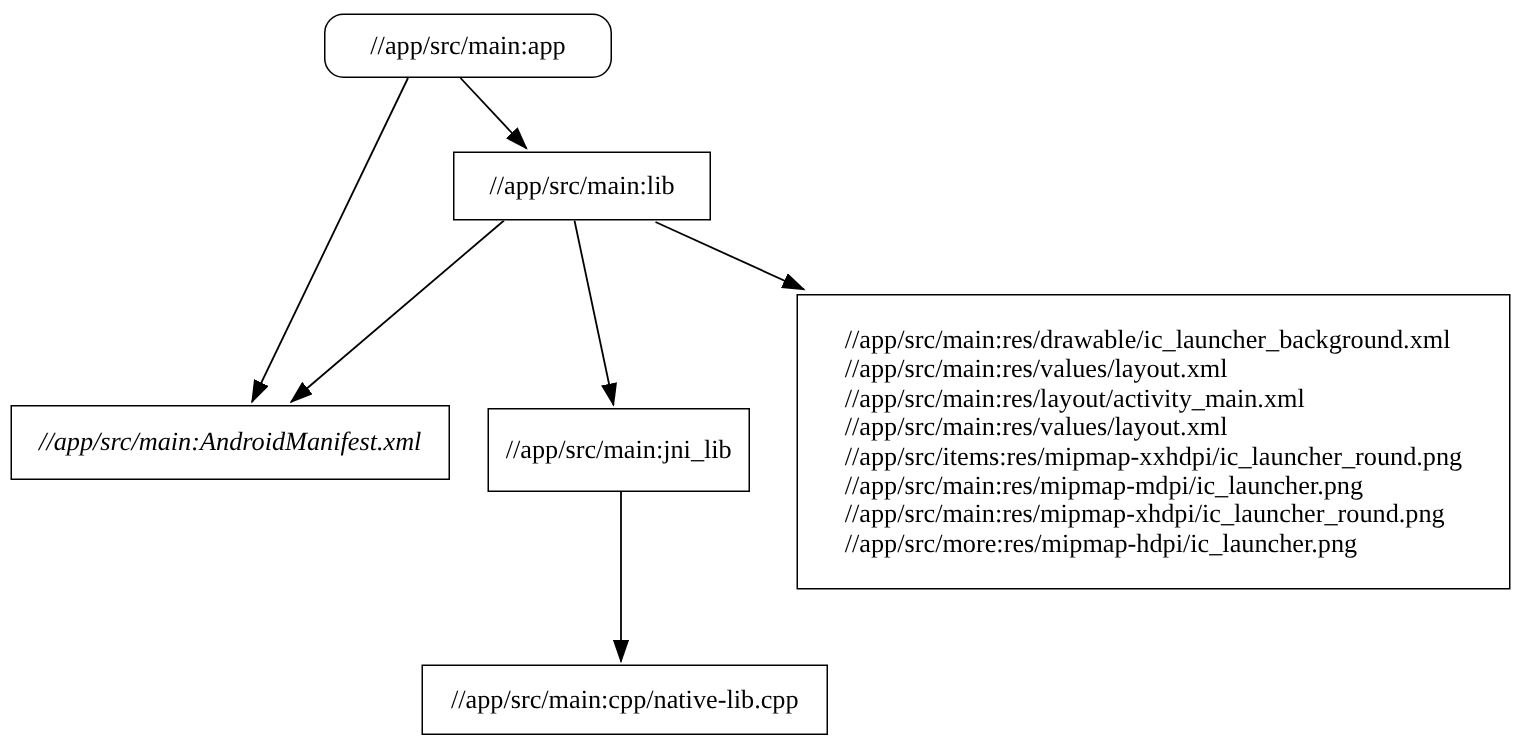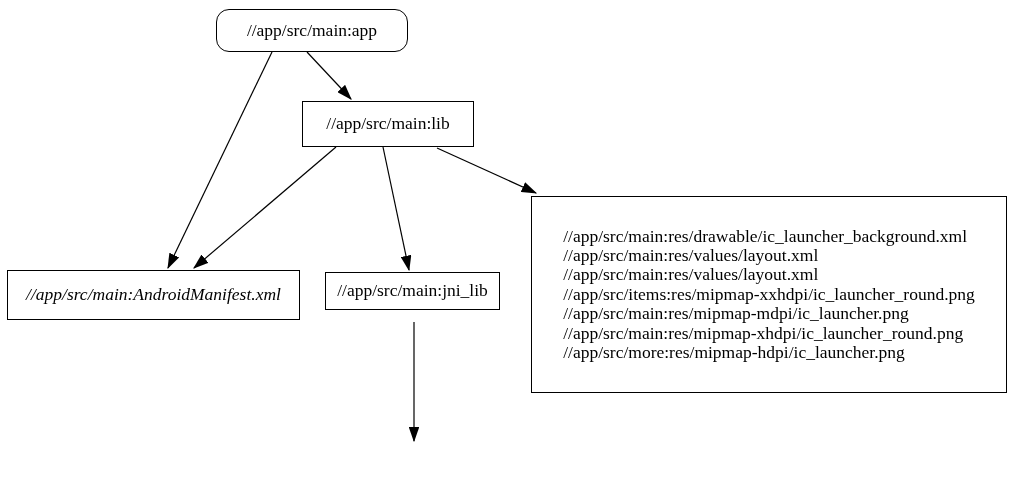--- a/index.html
+++ b/index.html
@@ -74,30 +74,34 @@
   </div>
 
   <div class="node" style="left:302px; top:101px; width:172px; height:46px;">
     <span>//app/src/main:lib</span>
   </div>
 
   <div class="node" style="left:7px; top:270px; width:293px; height:50px;font-style:italic;">
     <span>//app/src/main:AndroidManifest.xml</span>
   </div>
 
-  <div class="node" style="left:325px; top:272px; width:175px; height:38px;">
+  <div class="node" style="left:325px; top:272px; width:175px; height:56px;">
     <span>//app/src/main:jni_lib</span>
   </div>
 
   <div class="node" style="left:531px; top:196px; width:476px; height:197px;">
     <div class="multiline">
       <span>//app/src/main:res/drawable/ic_launcher_background.xml</span>
       <span>//app/src/main:res/values/layout.xml</span>
+      <span>//app/src/main:res/layout/activity_main.xml</span>
       <span>//app/src/main:res/values/layout.xml</span>
       <span>//app/src/items:res/mipmap-xxhdpi/ic_launcher_round.png</span>
       <span>//app/src/main:res/mipmap-mdpi/ic_launcher.png</span>
       <span>//app/src/main:res/mipmap-xhdpi/ic_launcher_round.png</span>
       <span>//app/src/more:res/mipmap-hdpi/ic_launcher.png</span>
     </div>
   </div>
 
+  <div class="node" style="left:281px; top:443px; width:271px; height:47px;">
+    <span>//app/src/main:cpp/native-lib.cpp</span>
+  </div>
 
 </div>
 
 </body></html>

